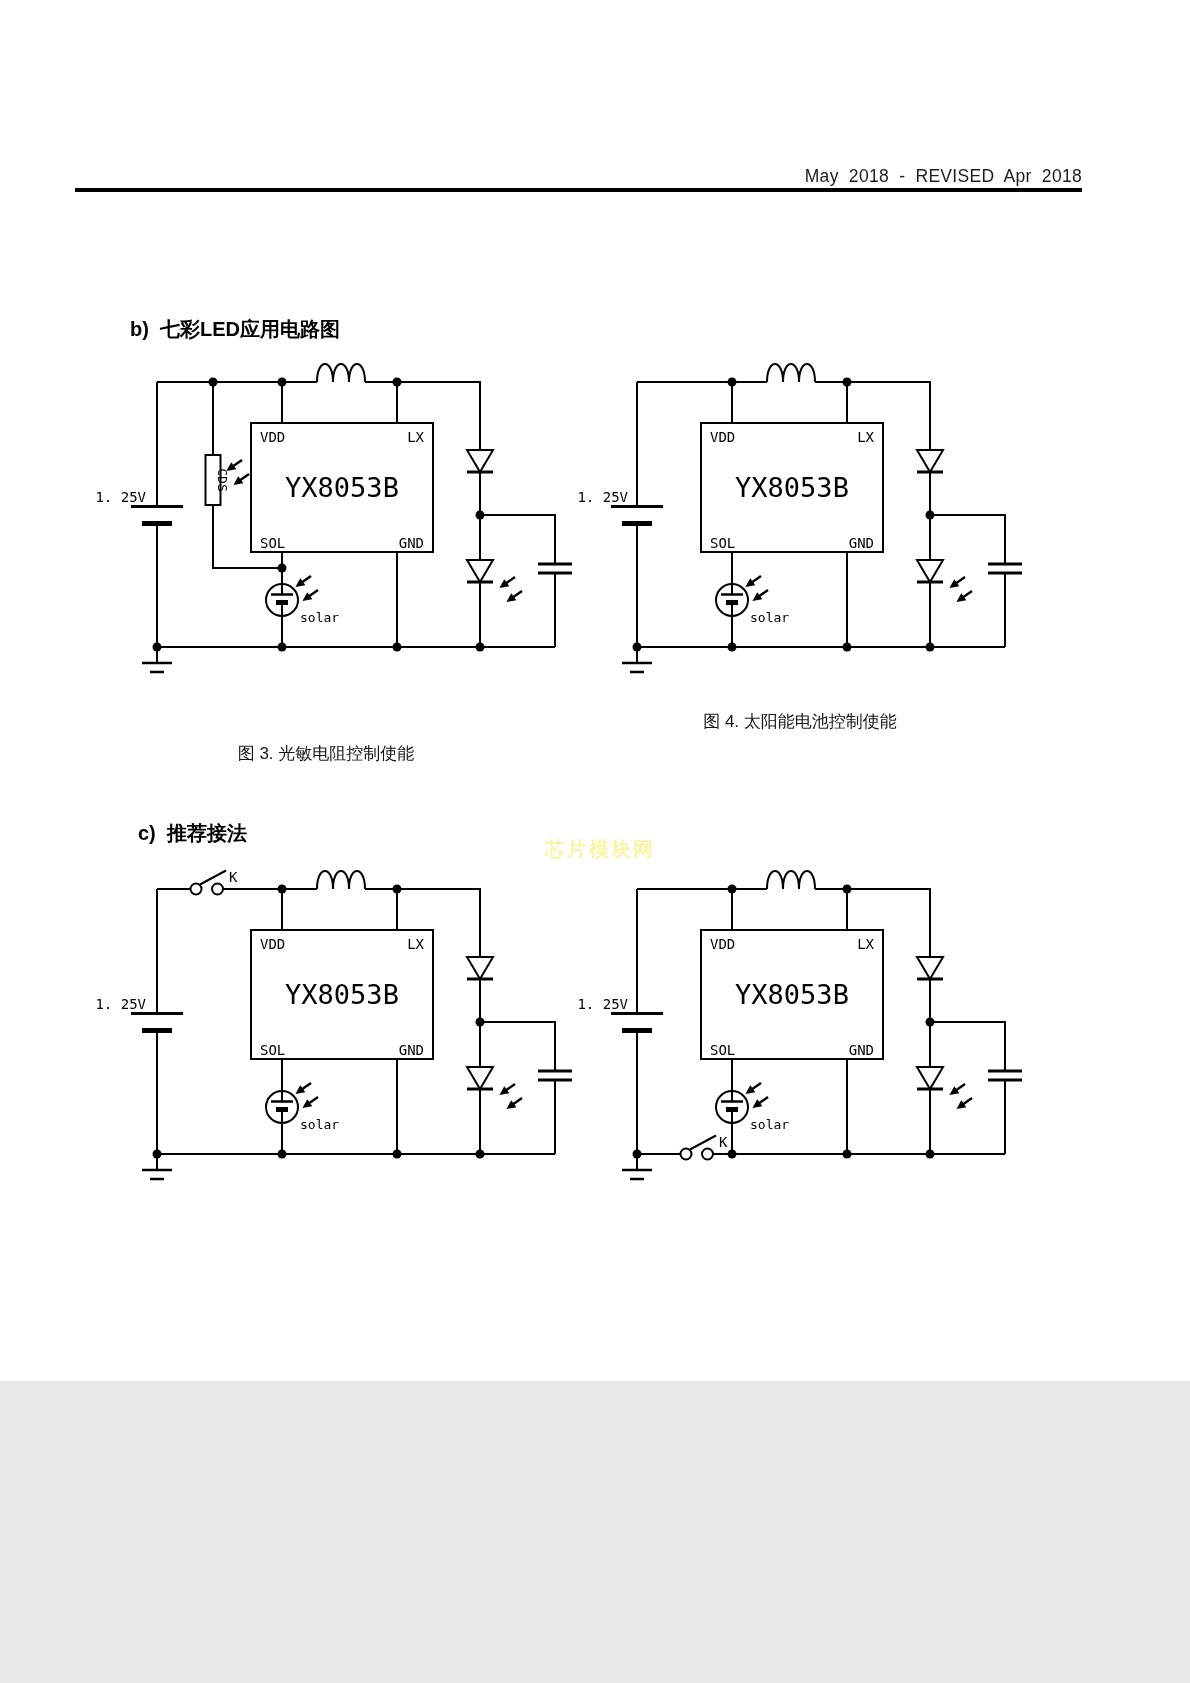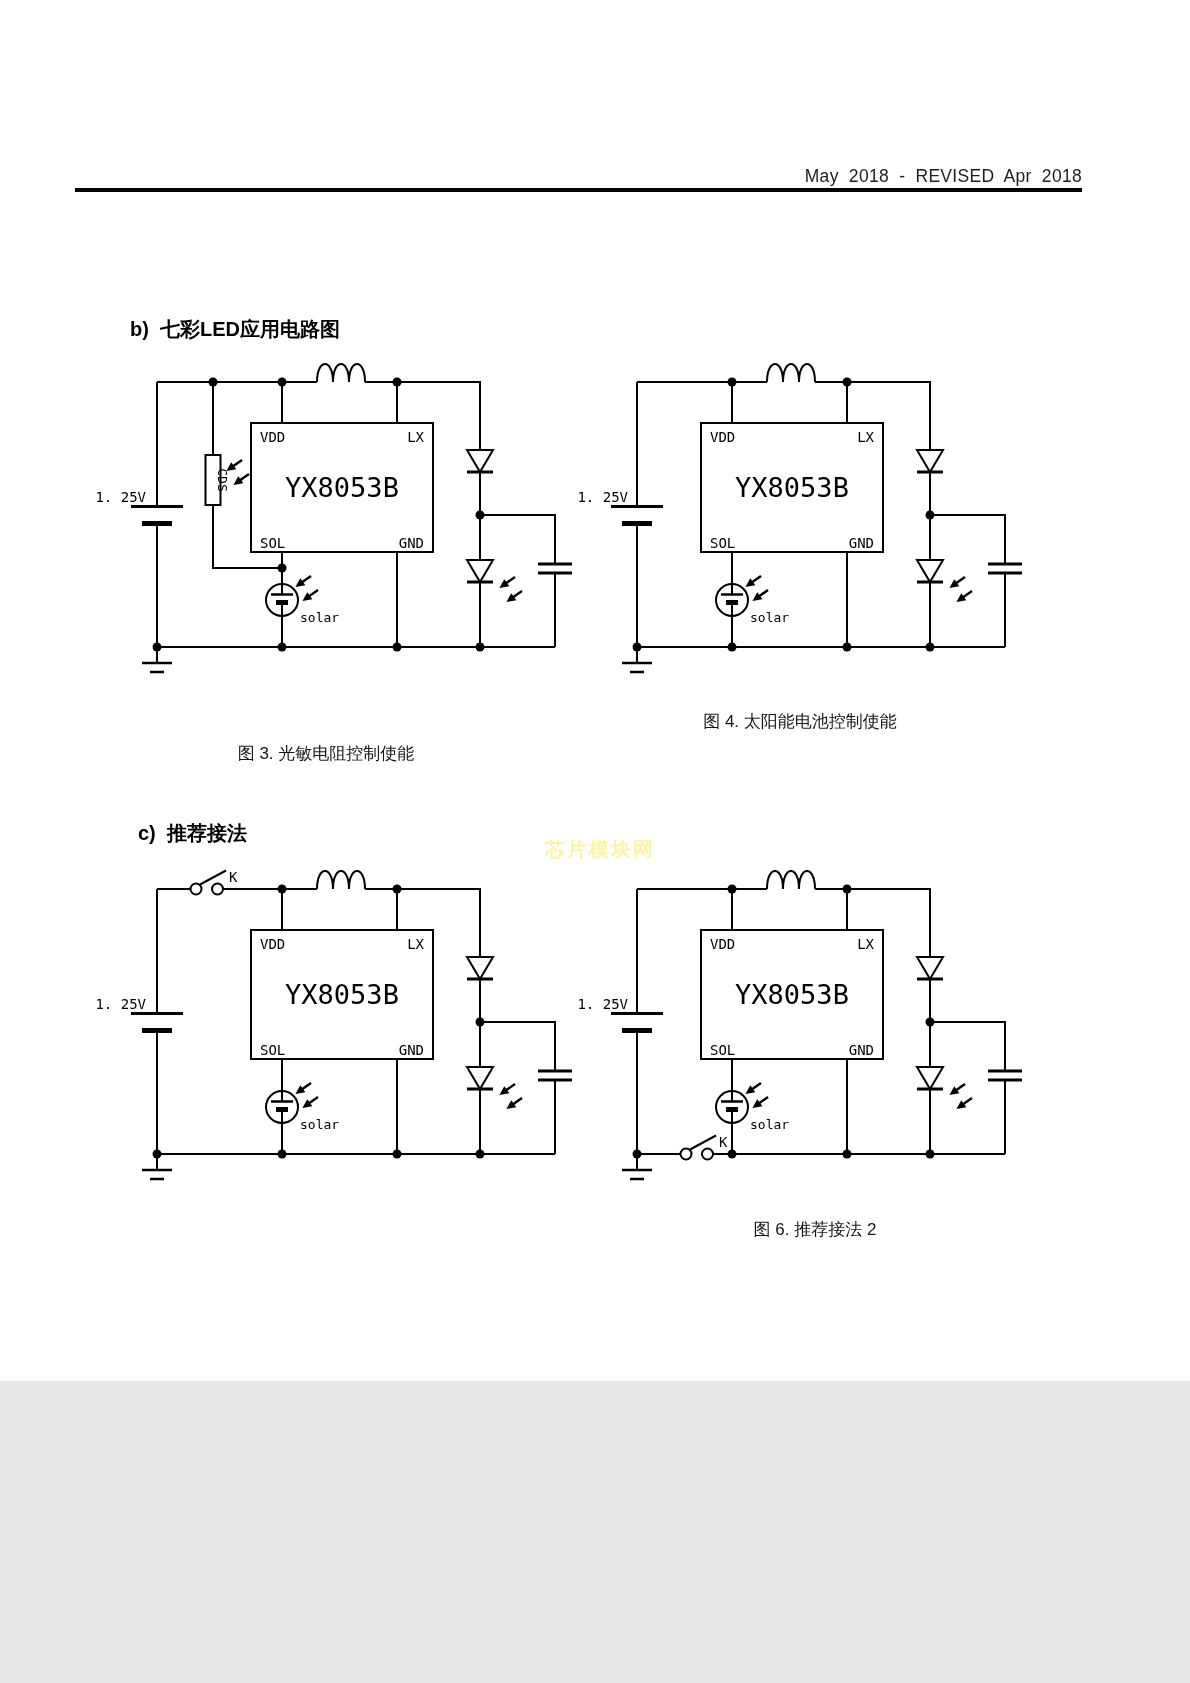--- a/index.html
+++ b/index.html
@@ -356,17 +356,16 @@
       <circle class="dot" cx="152" cy="37" r="4.5"></circle>
         <circle class="dot" cx="267" cy="37" r="4.5"></circle>
         <circle class="dot" cx="350" cy="170" r="4.5"></circle>
       <circle class="dot" cx="57" cy="302" r="4.5"></circle>
         <circle class="dot" cx="152" cy="302" r="4.5"></circle>
         <circle class="dot" cx="267" cy="302" r="4.5"></circle>
         <circle class="dot" cx="350" cy="302" r="4.5"></circle>
     </g>
   </svg>
 
-  <div class="caption" id="cap6">图 6. 推荐接法 2</div>
 
   <div class="ftr-rule"></div>
   <div class="page-num">2</div>
 </div>
 
 </body></html>

